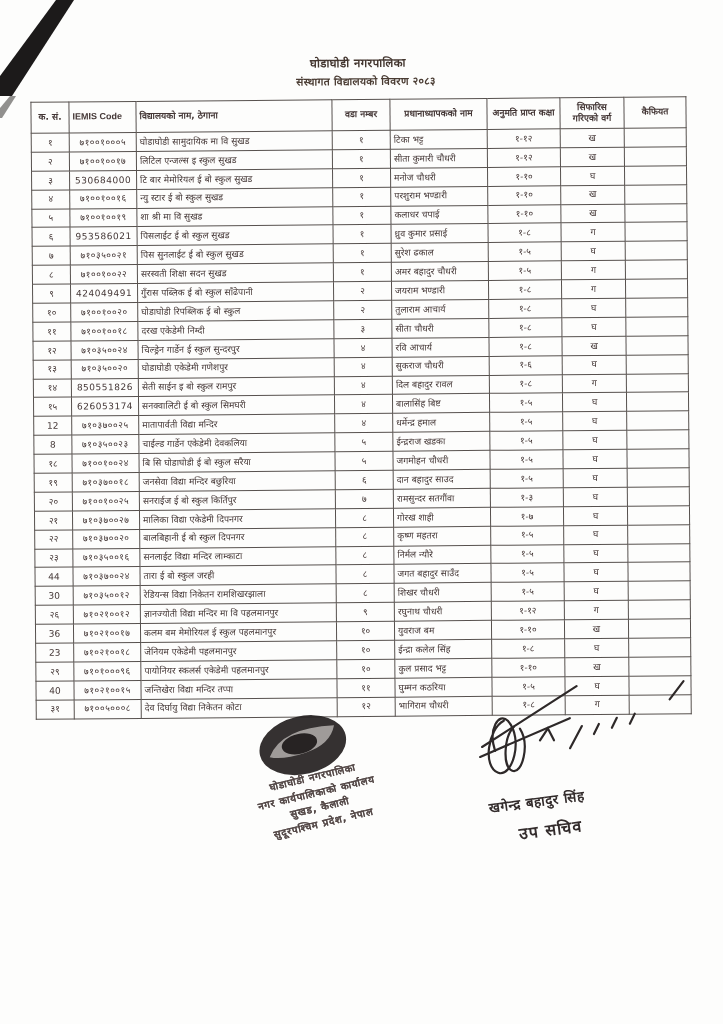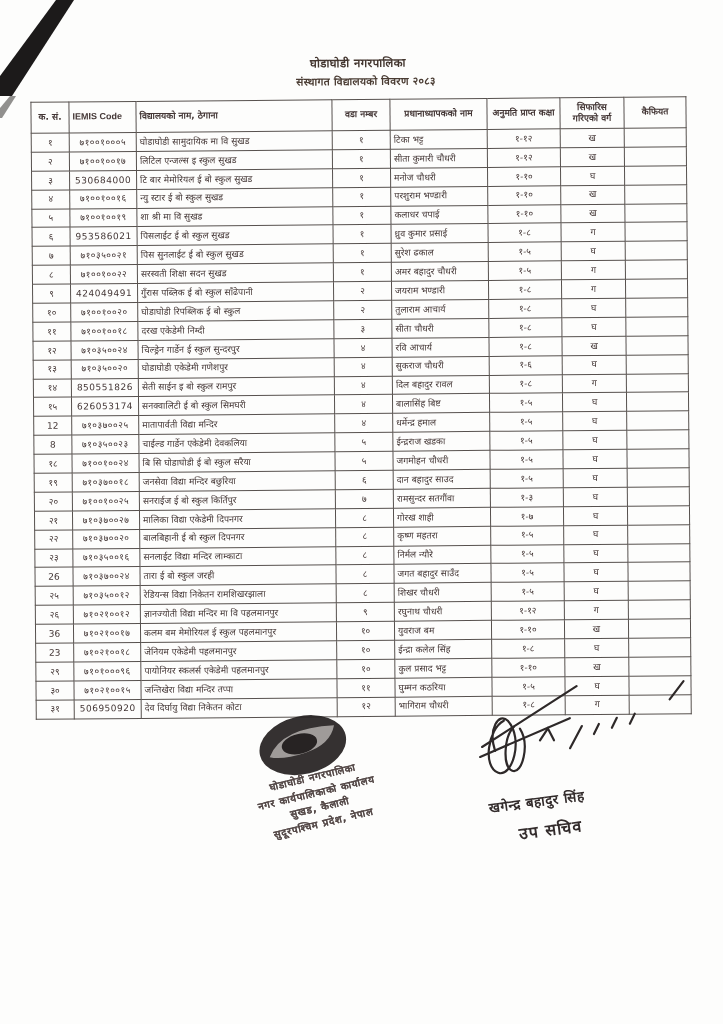--- a/index.html
+++ b/index.html
@@ -311,31 +311,31 @@
       <td class="cell-sn">२३</td>
       <td class="cell-code">७१०३५००१६</td>
       <td class="cell-name">सनलाईट विद्या मन्दिर लाम्काटा</td>
       <td class="cell-ward">८</td>
       <td class="cell-head cell-name">निर्मल न्यौरे</td>
       <td class="cell-grade">१-५</td>
       <td class="cell-category">घ</td>
       <td class="cell-remark"></td>
     </tr>
           <tr>
-      <td class="cell-sn">26</td>
+      <td class="cell-sn">44</td>
       <td class="cell-code">७१०३७००२४</td>
       <td class="cell-name">तारा ई बो स्कुल जरही</td>
       <td class="cell-ward">८</td>
       <td class="cell-head cell-name">जगत बहादुर साउँद</td>
       <td class="cell-grade">१-५</td>
       <td class="cell-category">घ</td>
       <td class="cell-remark"></td>
     </tr>
           <tr>
-      <td class="cell-sn">२५</td>
+      <td class="cell-sn">30</td>
       <td class="cell-code">७१०३५००१२</td>
       <td class="cell-name">रेडियन्स विद्या निकेतन रामशिखरझाला</td>
       <td class="cell-ward">८</td>
       <td class="cell-head cell-name">शिखर चौधरी</td>
       <td class="cell-grade">१-५</td>
       <td class="cell-category">घ</td>
       <td class="cell-remark"></td>
     </tr>
           <tr>
       <td class="cell-sn">२६</td>
@@ -371,32 +371,32 @@
       <td class="cell-sn">२९</td>
       <td class="cell-code">७१०१०००९६</td>
       <td class="cell-name">पायोनियर स्कलर्स एकेडेमी पहलमानपुर</td>
       <td class="cell-ward">१०</td>
       <td class="cell-head cell-name">कुल प्रसाद भट्ट</td>
       <td class="cell-grade">१-१०</td>
       <td class="cell-category">ख</td>
       <td class="cell-remark"></td>
     </tr>
           <tr>
-      <td class="cell-sn">३०</td>
+      <td class="cell-sn">40</td>
       <td class="cell-code">७१०२१००१५</td>
       <td class="cell-name">जन्तिखेरा विद्या मन्दिर तप्पा</td>
       <td class="cell-ward">११</td>
       <td class="cell-head cell-name">घुम्मन कठरिया</td>
       <td class="cell-grade">१-५</td>
       <td class="cell-category">घ</td>
       <td class="cell-remark"></td>
     </tr>
           <tr>
       <td class="cell-sn">३१</td>
-      <td class="cell-code">506950920</td>
+      <td class="cell-code">७१००५०००८</td>
       <td class="cell-name">देव दिर्घायु विद्या निकेतन कोटा</td>
       <td class="cell-ward">१२</td>
       <td class="cell-head cell-name">भागिराम चौधरी</td>
       <td class="cell-grade">१-८</td>
       <td class="cell-category">ग</td>
       <td class="cell-remark"></td>
     </tr>
         </tbody>
     </table>
   </div>

